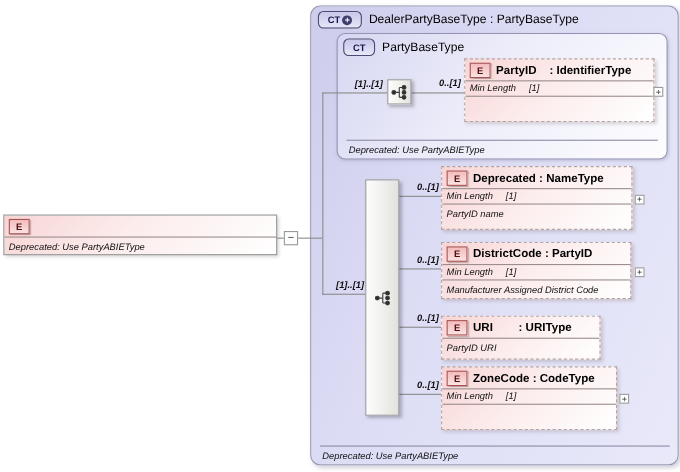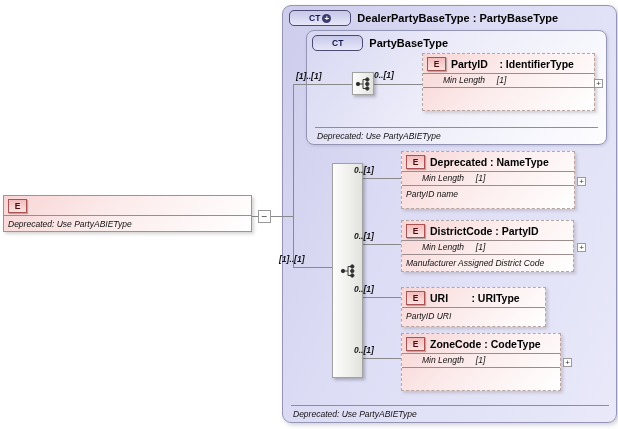--- a/index.html
+++ b/index.html
@@ -15,28 +15,28 @@
     background:linear-gradient(115deg,#cdcdec 0%,#dcdcf5 40%,#e9e9fa 100%);
     box-shadow:2px 2px 4px rgba(120,120,150,.35);
   }
   .inner-ct{
     left:306px;top:30px;width:301px;height:115px;
     border:1px solid #9494b4;border-radius:8px;
     background:linear-gradient(125deg,#d7d7f2 0%,#ededfa 45%,#fdfdff 100%);
     box-shadow:1px 1px 3px rgba(120,120,150,.3);
   }
   .ct-header{display:flex;align-items:center;gap:6px;}
-  .ct-title{font-weight:bold;font-size:11px;color:#000;white-space:pre;}
+  .ct-title{font-weight:normal;font-size:11px;color:#000;white-space:pre;}
   .ct-note{
     border-top:1px solid #8c8ca6;font-style:italic;font-size:8.5px;color:#111;
     padding:3px 2px 0 2px;white-space:pre;
   }
   .ct-badge{
     display:inline-flex;align-items:center;justify-content:center;gap:2px;
-    height:14px;padding:0 19px;border:1px solid #4a4a72;border-radius:5px;
+    height:14px;padding:0 8px;border:1px solid #4a4a72;border-radius:5px;
     background:linear-gradient(#c7c7e9,#e7e7f8);
     font-size:8.5px;font-weight:bold;color:#16164e;
   }
   .plus-circle{
     width:9px;height:9px;border-radius:50%;background:#3d3d70;color:#fff;
     font-size:8px;font-weight:bold;line-height:9px;text-align:center;
     display:inline-block;
   }
   
   .ebox{
@@ -45,21 +45,21 @@
     box-shadow:2px 2px 3px rgba(130,115,115,.3);
   }
   .ebox.solid{border:1px solid #979797;}
   .row-title{
     display:flex;align-items:center;gap:5px;height:19px;padding:0 4px;
     border-bottom:1px solid #9b8d8d;font-weight:bold;font-size:10.5px;
     color:#000;white-space:pre;
   }
   .row-facet{
     font-style:italic;font-size:8.5px;color:#111;height:13px;line-height:13px;
-    padding:0 20px;border-bottom:1px solid #9b8d8d;white-space:pre;
+    padding:0 4px;border-bottom:1px solid #9b8d8d;white-space:pre;
   }
   .row-note{
     font-style:italic;font-size:8.5px;color:#111;padding:3px 4px 0 4px;
     white-space:pre;
   }
   .e-badge{
     flex:none;width:17px;height:12px;display:flex;align-items:center;
     justify-content:center;border:1px solid #a85252;
     background:linear-gradient(#f3bcbc,#fbe2e2);
     font-size:8.5px;font-weight:bold;color:#4a0e0e;
@@ -76,21 +76,21 @@
     font-size:8px;line-height:7px;text-align:center;color:#333;
   }
   .seqbox{
     border:1px solid #a2a2a2;
     background:linear-gradient(90deg,#fdfdfc 0%,#efefec 55%,#e2e2dd 100%);
     box-shadow:2px 2px 3px rgba(0,0,0,.25);
     display:flex;align-items:center;justify-content:center;
   }
   .card-label{
     font-size:8.5px;font-weight:bold;font-style:italic;color:#111;
-    white-space:pre;
+    text-align:right;white-space:pre;
   }
 </style>
 </head>
 <body>
 
 <div class="abs outer-ct">
   <div class="abs ct-header" style="left:6px;top:4px;">
     <span class="ct-badge">
       <span>CT</span>
       <span class="plus-circle">+</span>

